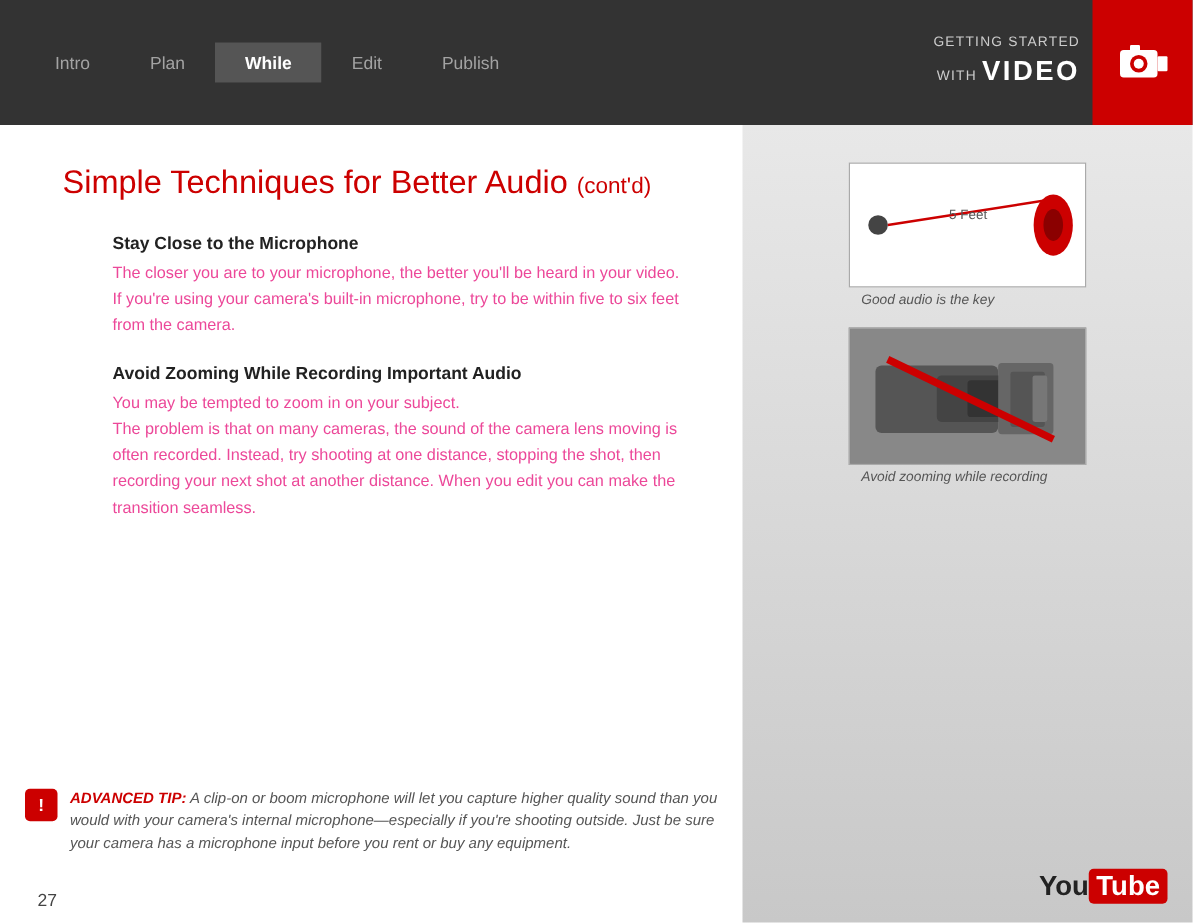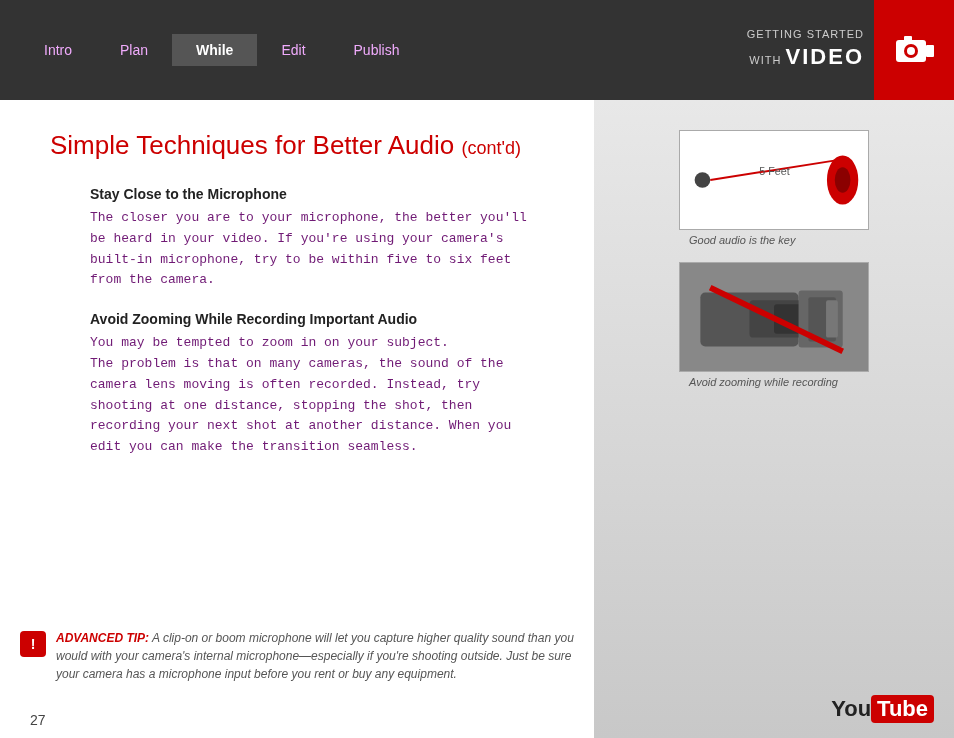--- a/index.html
+++ b/index.html
@@ -21,21 +21,21 @@
       position: relative;
     }
     .nav-items {
       display: flex;
       align-items: center;
       gap: 0;
       flex: 1;
       padding-left: 20px;
     }
     .nav-item {
-      color: #f0abfc;
+      color: #a3a3a3;
       font-size: 14px;
       padding: 8px 24px;
       cursor: pointer;
       text-decoration: none;
     }
     .nav-item.active {
       background: #555;
       color: #fff;
       font-weight: bold;
     }
@@ -112,23 +112,22 @@
 
     .section-heading {
       font-size: 14px;
       font-weight: bold;
       color: #222;
       margin-bottom: 6px;
     }
 
     .section-body {
       font-size: 13px;
-      color: #701a75;
+      color: #ec4899;
       line-height: 1.6;
-      font-family: Liberation Mono, monospace;
     }
 
     
     .advanced-tip {
       position: absolute;
       bottom: 55px;
       left: 20px;
       right: 20px;
       display: flex;
       align-items: flex-start;

